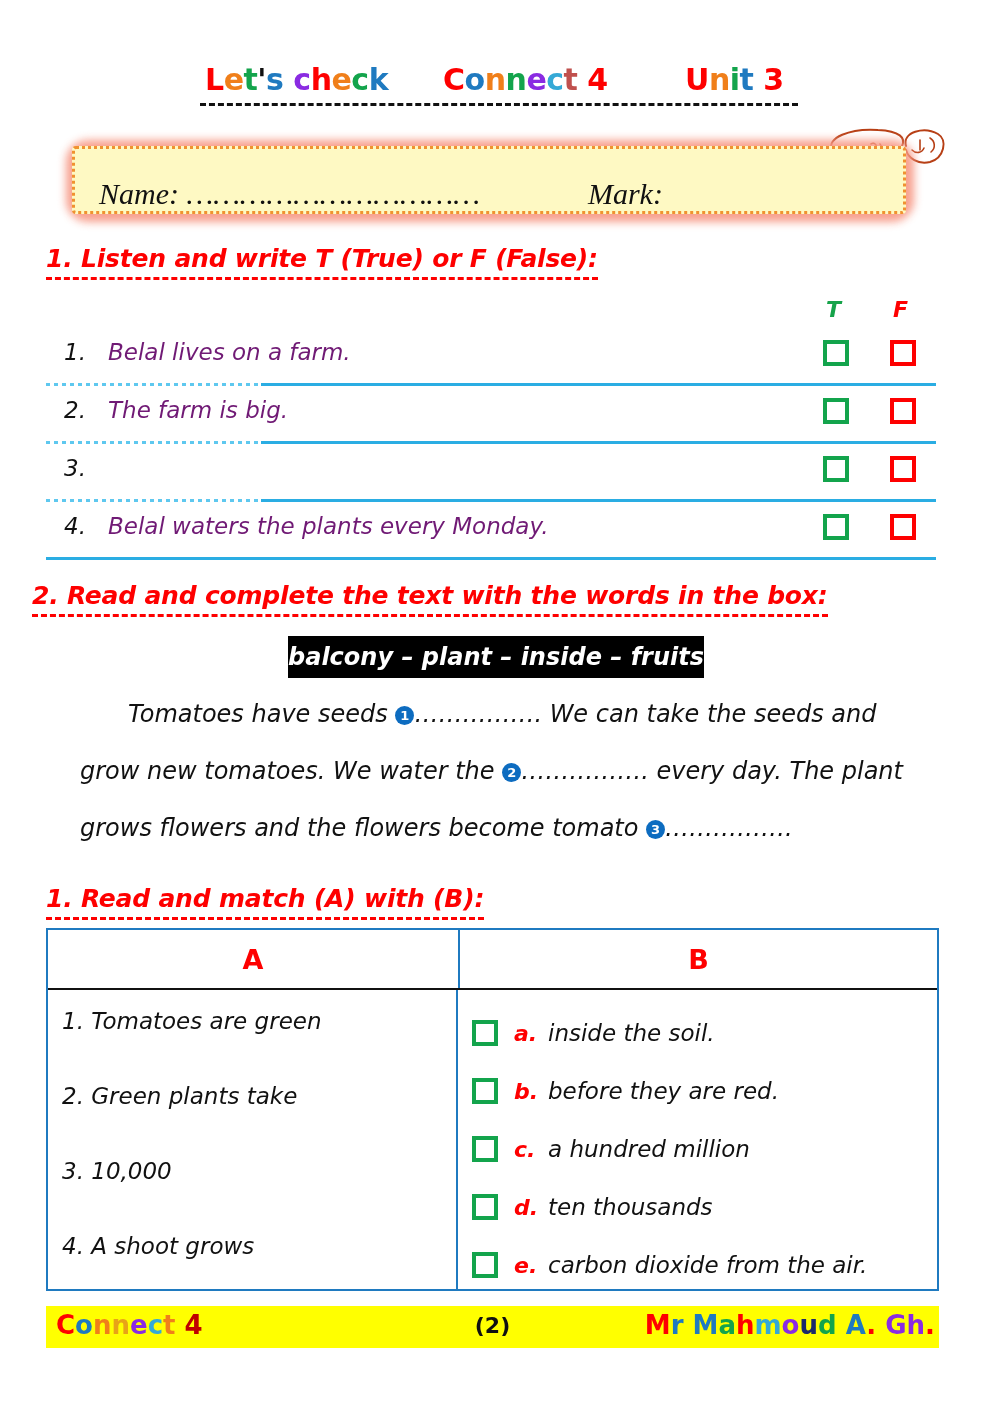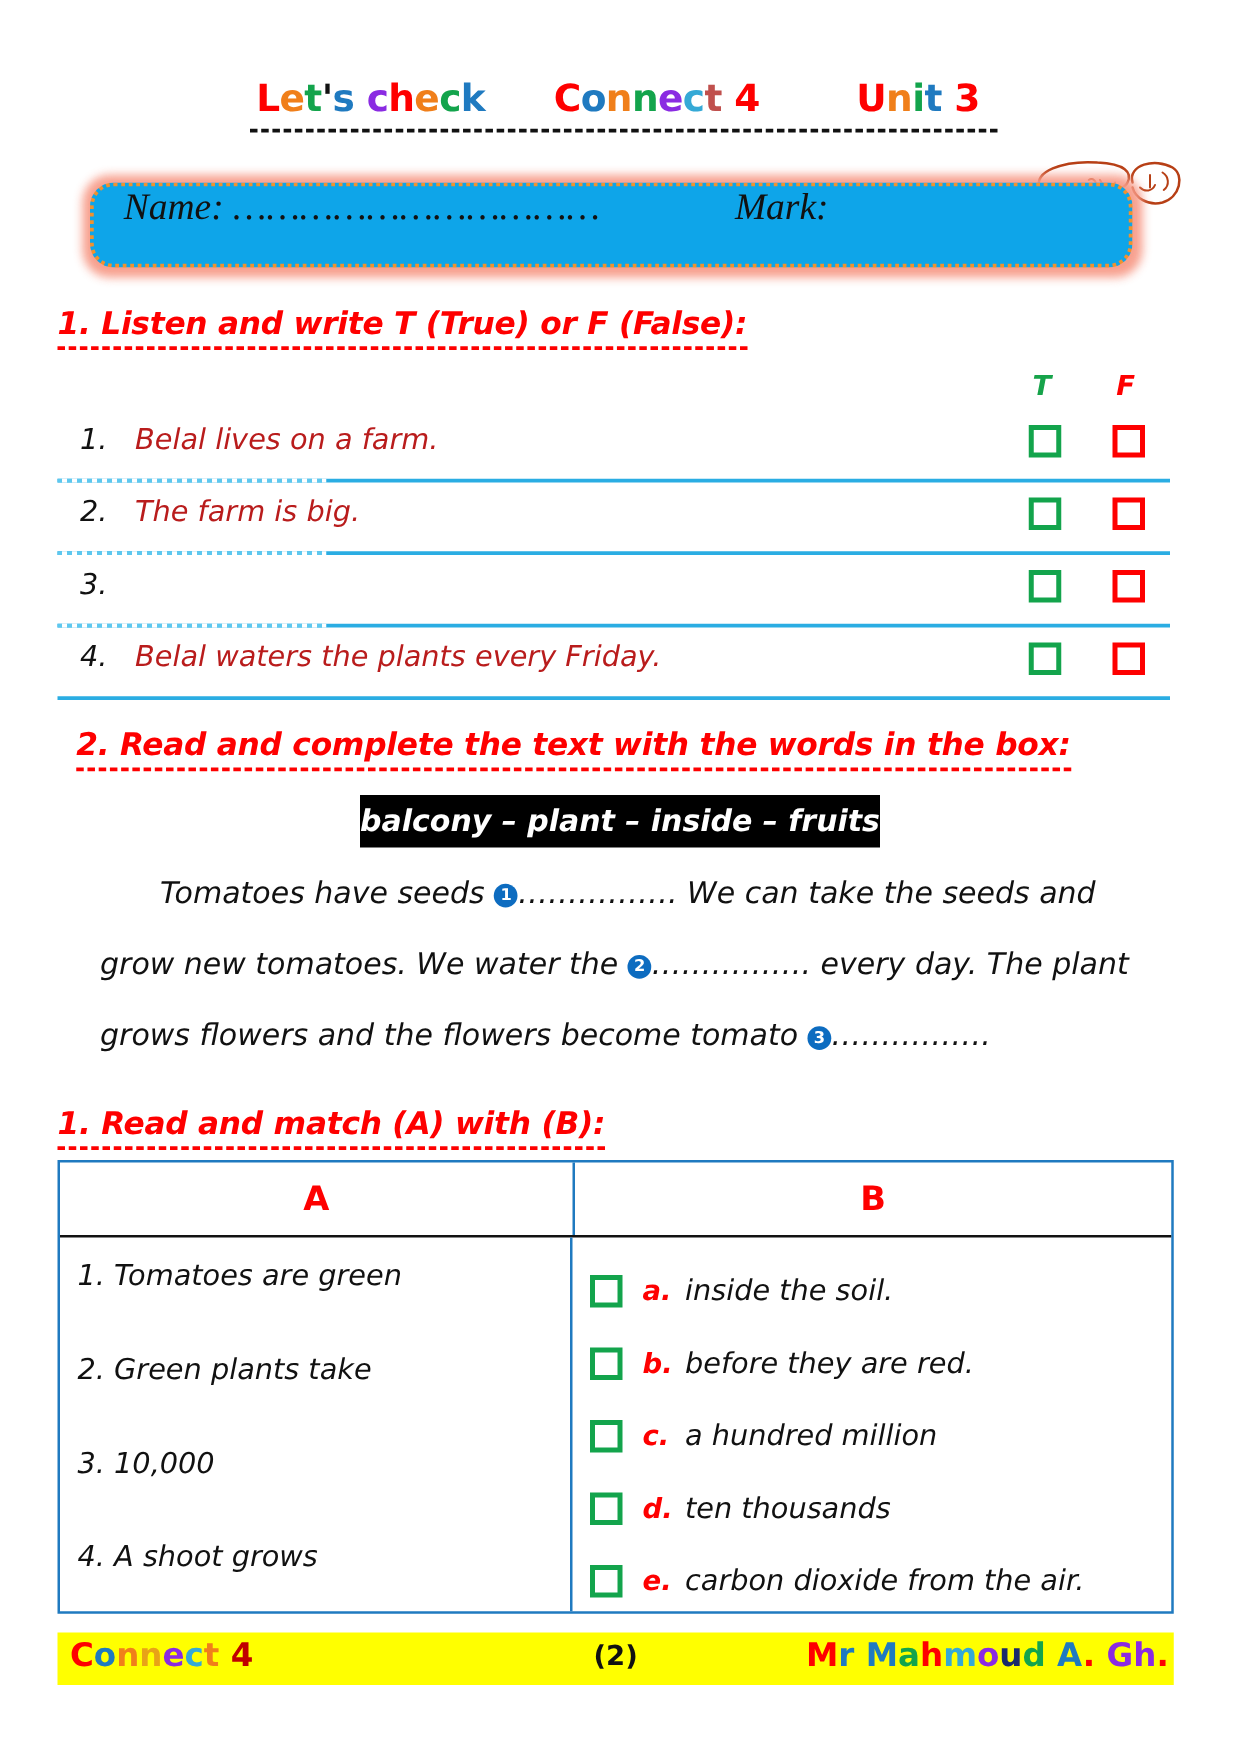--- a/index.html
+++ b/index.html
@@ -60,25 +60,25 @@
     border-radius: 22px;
     background: #f79b88;
     filter: blur(4px);
     opacity: .95;
   }
   .namebox {
     position: absolute;
     left: 6px; top: 6px;
     width: calc(100% - 20px);
     height: calc(100% - 20px);
-    background: #0ea5e9;
+    background: #fef9c3;
     border: 3px dotted #f0922f;
-    border-radius: 19px;
+    border-radius: 4px;
     display: flex;
-    align-items: flex-start;
+    align-items: flex-end;
   }
   .namebox-text {
     font-family: "Liberation Serif", serif;
     font-style: italic;
     font-size: 30px;
     color: #111;
     margin-left: 24px;
     white-space: pre;
   }
   .markbox-text {
@@ -145,21 +145,21 @@
     font-size: 23px;
     font-family: "DejaVu Sans", sans-serif;
     color: #111;
   }
   .q1-text {
     position: absolute;
     left: 62px; top: 11px;
     font-style: italic;
     font-size: 23px;
     font-family: "DejaVu Sans", sans-serif;
-    color: #b91c1c;
+    color: #701a75;
     white-space: nowrap;
   }
   .cb {
     position: absolute;
     width: 26px; height: 26px;
     box-sizing: border-box;
     background: #fff;
   }
   .cb.green { border: 4px solid #13a44c; }
   .cb.red   { border: 4px solid #fe0000; }
@@ -360,27 +360,27 @@
     <span class="cb green t"></span>
     <span class="cb red f"></span>
   </div>
   <div class="q1-row">
     <span class="q1-num">3.</span>
     <span class="cb green t"></span>
     <span class="cb red f"></span>
   </div>
   <div class="q1-row">
     <span class="q1-num">4.</span>
-    <span class="q1-text">Belal waters the plants every Friday.</span>
+    <span class="q1-text">Belal waters the plants every Monday.</span>
     <span class="cb green t"></span>
     <span class="cb red f"></span>
   </div>
 </div>
 
-<div class="qhead" style="left:61px; top:581px;">2. Read and complete the text with the words in the box:</div>
+<div class="qhead" style="left:32px; top:581px;">2. Read and complete the text with the words in the box:</div>
 
 <div class="wordbox">balcony – plant – inside – fruits</div>
 
 <div class="para">
   <span class="indent"></span><span>Tomatoes have seeds </span><span class="circnum">1</span><span>……………. We can take the seeds and grow new tomatoes. We water the </span><span class="circnum">2</span><span>……………. every day. The plant grows flowers and the flowers become tomato </span><span class="circnum">3</span><span>…………….</span>
 </div>
 
 <div class="qhead" style="left:46px; top:884px;">1. Read and match (A) with (B):</div>
 
 <div class="match-table">

